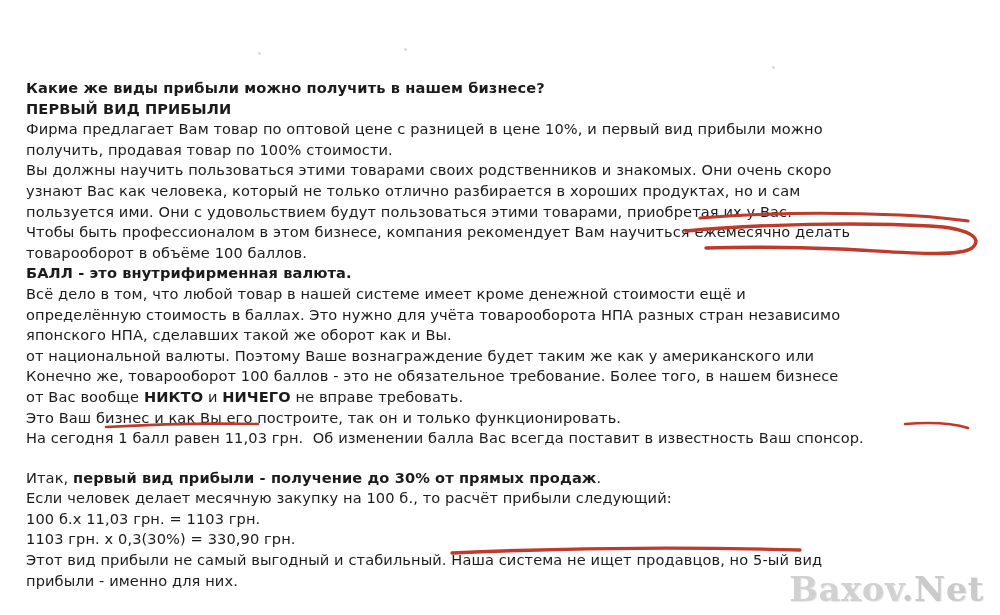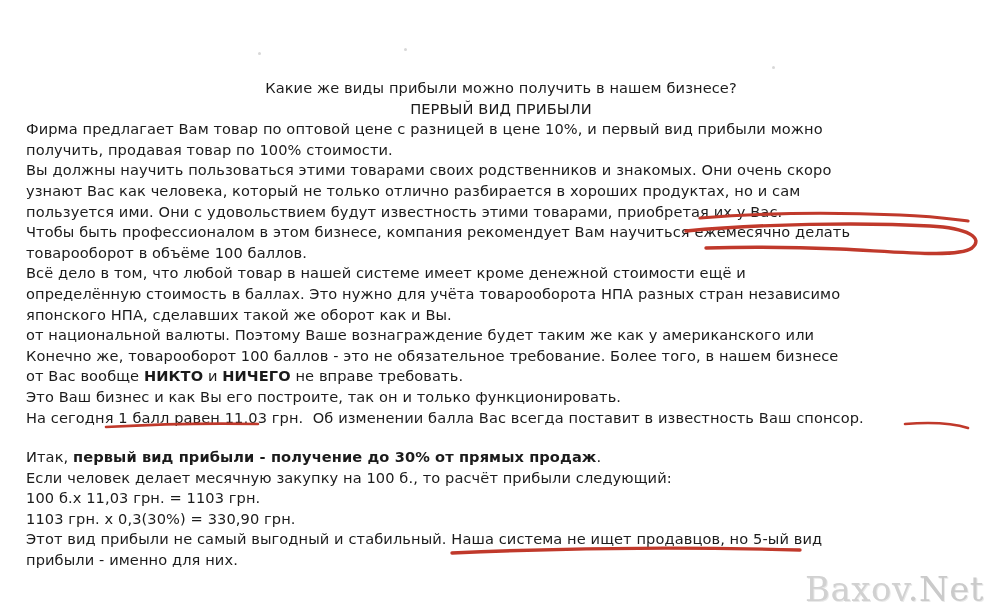--- a/index.html
+++ b/index.html
@@ -26,22 +26,21 @@
     width: 950px;
   }
   .line {
     font-size: 14.6px;
     line-height: 20.6px;
     letter-spacing: 0.1px;
     white-space: pre-wrap;
     color: #1b1b1b;
   }
   .bold {
-    font-weight: normal;
-    text-align: center;
+    font-weight: bold;
   }
   .para {
     margin: 0;
     padding: 0;
   }
   .gap {
     height: 19px;
   }
   
   .mixed b {
@@ -52,21 +51,21 @@
     position: absolute;
     pointer-events: none;
   }
   
   .watermark {
     position: absolute;
     right: 16px;
     bottom: 6px;
     font-family: "DejaVu Serif", "Liberation Serif", serif;
     font-size: 34px;
-    font-weight: normal;
+    font-weight: bold;
     letter-spacing: 0.5px;
     color: #cfcfcf;
     text-shadow: 1px 1px 0 #e8e8e8;
     opacity: 0.95;
   }
   .watermark .accent {
     color: #c8c8c8;
   }
   
   .speck {
@@ -87,24 +86,25 @@
   <div class="doc">
 
     <div class="line bold para">Какие же виды прибыли можно получить в нашем бизнесе?</div>
     <div class="line bold para">ПЕРВЫЙ ВИД ПРИБЫЛИ</div>
 
     <div class="line para">Фирма предлагает Вам товар по оптовой цене с разницей в цене 10%, и первый вид прибыли можно</div>
     <div class="line para">получить, продавая товар по 100% стоимости.</div>
 
     <div class="line para">Вы должны научить пользоваться этими товарами своих родственников и знакомых. Они очень скоро</div>
     <div class="line para">узнают Вас как человека, который не только отлично разбирается в хороших продуктах, но и сам</div>
-    <div class="line para">пользуется ими. Они с удовольствием будут известность этими товарами, приобретая их у Вас.</div>
+    <div class="line para">пользуется ими. Они с удовольствием будут пользоваться этими товарами, приобретая их у Вас.</div>
     <div class="line para">Чтобы быть профессионалом в этом бизнесе, компания рекомендует Вам научиться ежемесячно делать</div>
     <div class="line para">товарооборот в объёме 100 баллов.</div>
 
+    <div class="line bold para">БАЛЛ - это внутрифирменная валюта.</div>
 
     <div class="line para">Всё дело в том, что любой товар в нашей системе имеет кроме денежной стоимости ещё и</div>
     <div class="line para">определённую стоимость в баллах. Это нужно для учёта товарооборота НПА разных стран независимо</div>
     <div class="line para">японского НПА, сделавших такой же оборот как и Вы.</div>
     <div class="line para">от национальной валюты. Поэтому Ваше вознаграждение будет таким же как у американского или</div>
 
     <div class="line para">Конечно же, товарооборот 100 баллов - это не обязательное требование. Более того, в нашем бизнесе</div>
     <div class="line para mixed"><span>от Вас вообще </span><b>НИКТО</b><span> и </span><b>НИЧЕГО</b><span> не вправе требовать.</span></div>
 
     <div class="line para">Это Ваш бизнес и как Вы его построите, так он и только функционировать.</div>

